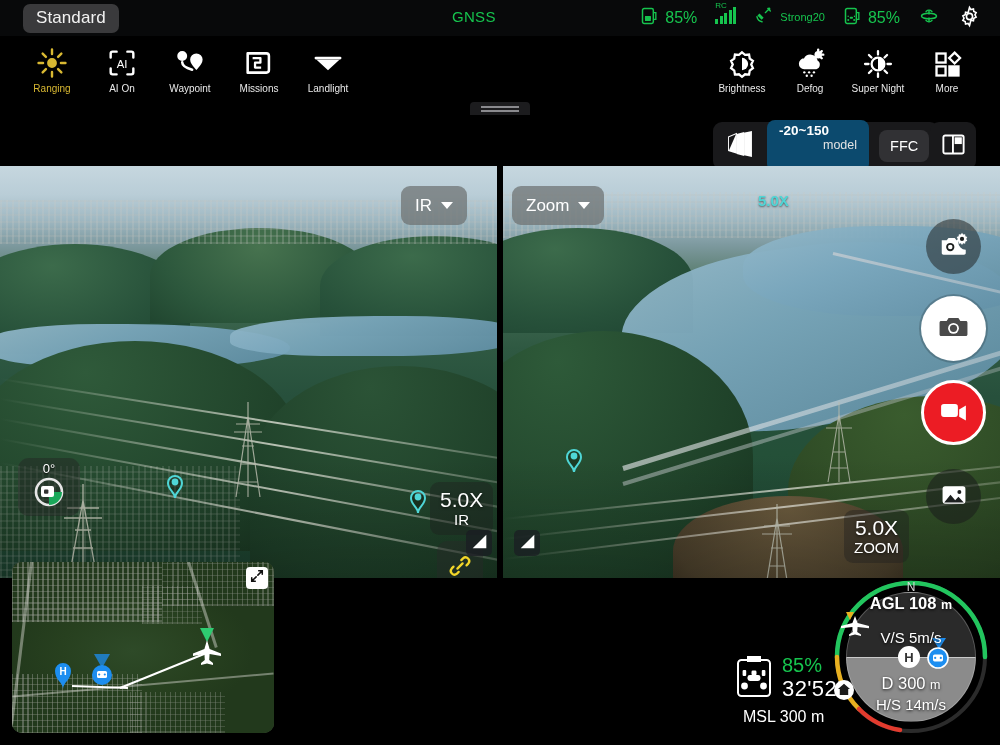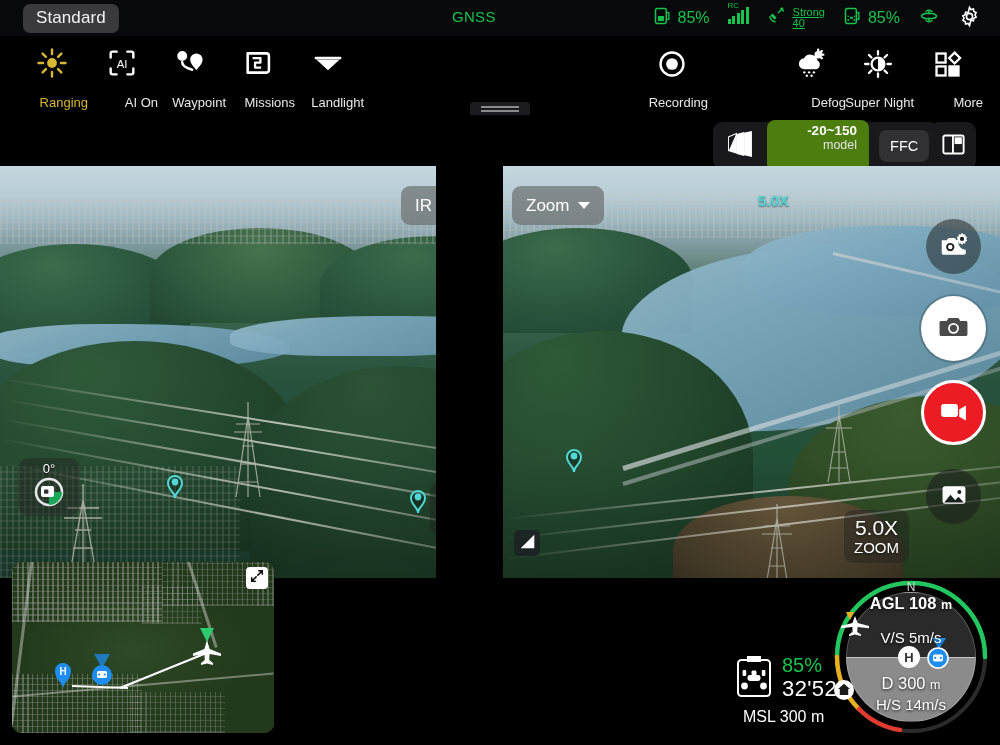--- a/index.html
+++ b/index.html
@@ -27,77 +27,77 @@
   .gnss {
     position: absolute; left: 452px; top: 8px;
     color: #16c44e; font-size: 15px; letter-spacing: .3px;
   }
   .status-right {
     position: absolute; right: 10px; top: 0; height: 36px;
     display: flex; align-items: center; gap: 0px;
   }
   .st-item { display: flex; align-items: center; gap: 5px; padding: 0 9px; }
   .st-val { color: #16c44e; font-size: 16px; }
-  .st-sub { display: flex; flex-direction: column; line-height: 1.02;
-            font-size: 10.5px; color: #16c44e; text-decoration: underline; }
+  .st-sub { display: flex; flex-direction: row; line-height: 1.02;
+            font-size: 10.5px; color: #16c44e; }
   .st-sub b { font-weight: normal; font-size: 11px; }
   .icn { display: block; }
 
   
   .bars { display: flex; align-items: flex-end; gap: 1.5px; height: 14px; }
   .bars i { display: block; width: 3px; background: #16c44e; }
 
   
   .toolbar {
     position: absolute; top: 36px; left: 0; width: 1000px; height: 74px;
     background: #000;
   }
   .tool {
     position: absolute; top: 6px;
     width: 72px; text-align: center; cursor: default;
   }
-  .tool .tlabel { font-size: 13px; color: #e9e9e9; margin-top: 15px; white-space: nowrap; text-align: right; }
+  .tool .tlabel { font-size: 10px; color: #e9e9e9; margin-top: 3px; white-space: nowrap; }
   .tool.active .tlabel { color: #d8b832; }
   .ticon { height: 38px; display: flex; align-items: flex-end; justify-content: center; }
 
   
   .draghandle {
     position: absolute; top: 102px; left: 470px; width: 60px; height: 13px;
     background: #1c1c1e; border-radius: 4px 4px 0 0;
     display: flex; flex-direction: column; align-items: center; justify-content: center; gap: 2px;
   }
   .draghandle i { display: block; width: 38px; height: 2px; background: #8a8a8e; }
 
   
   .irbar {
     position: absolute; top: 122px; left: 713px;
     height: 48px; background: #19191b; border-radius: 9px;
     display: flex; align-items: center; padding: 0 10px; gap: 10px;
   }
   .ir-pal { width: 34px; height: 34px; display: flex; align-items: center; justify-content: center; }
   .ir-model {
-    background: #4d7c0f; border-radius: 8px; padding: 3px 12px 20px;
-    text-align: right; line-height: 1.12;
+    background: #0c4a6e; border-radius: 8px; padding: 3px 12px 20px;
+    text-align: left; line-height: 1.12;
   }
   .ir-model .l1 { font-size: 13.5px; font-weight: bold; color: #fff; }
   .ir-model .l2 { font-size: 12.5px; color: #e3e3e3; margin-left: 44px; }
   .ir-ffc {
     background: #313134; border-radius: 8px; padding: 8px 11px;
     font-size: 14.5px; color: #fff;
   }
   .layoutbtn {
     position: absolute; top: 122px; left: 930px;
     width: 46px; height: 48px; background: #19191b; border-radius: 9px;
     display: flex; align-items: center; justify-content: center;
   }
 
   
   .stage { position: absolute; top: 166px; left: 0; width: 1000px; height: 412px; background:#000; }
   .panel { position: absolute; top: 0; height: 412px; overflow: hidden; }
-  .panel.left { left: 0; width: 436px; padding-left: 32px; }
+  .panel.left { left: 0; width: 497px; padding-left: 32px; }
   .panel.right { left: 503px; width: 497px; }
 
   
   .sky {
     position: absolute; inset: 0;
     background:
       linear-gradient(180deg,#c6d7df 0%, #b9cdd7 7%, #9fb8c2 13%, #7e9aa0 19%, #5c7f72 26%, #3f6851 34%, #2f5942 44%, #27503c 56%, #245038 70%, #1f4733 85%, #1b3f2d 100%);
   }
   .water {
     position: absolute; border-radius: 50% 40% 45% 35%;
@@ -283,21 +283,21 @@
       <span class="icn">
         <svg width="21" height="20" viewBox="0 0 24 24" fill="none" stroke="#16c44e" stroke-width="1.8" stroke-linecap="round">
           <path d="M3 13a8 8 0 0 0 6 6"></path>
           <path d="M6 9l5 5-2.5 2.5L3.5 11.5z" fill="#16c44e" stroke="none"></path>
           <path d="M13 8l4-4M16 3l3 3" stroke-width="1.6"></path>
           <circle cx="17.5" cy="3.5" r="1.6" fill="#16c44e" stroke="none"></circle>
         </svg>
       </span>
       <span class="st-sub">
         <b>Strong</b>
-        <b>40</b>
+        <b>20</b>
       </span>
     </div>
 
     <div class="st-item">
       <span class="icn">
         <svg width="20" height="20" viewBox="0 0 24 24" fill="none" stroke="#16c44e" stroke-width="1.8">
           <rect x="3" y="3" width="13" height="18" rx="2"></rect>
           <path d="M16 8h3v8h-3" stroke-width="1.6"></path>
           <g fill="#16c44e" stroke="none">
             <rect x="8" y="13" width="4" height="2.4" rx="1"></rect>
@@ -381,30 +381,30 @@
     <div class="ticon">
       <svg width="34" height="34" viewBox="0 0 24 24" fill="#fff" stroke="#fff" stroke-width="1.6" stroke-linecap="round">
         <path d="M3.5 8.5h17" stroke-width="2"></path>
         <path d="M6 10.5h12l-6 5.5z"></path>
       </svg>
     </div>
     <div class="tlabel">Landlight</div>
   </div>
 
 
-  <div class="tool" style="left:636px;">
+
+  <div class="tool" style="left:706px;">
     <div class="ticon">
-      <svg width="32" height="32" viewBox="0 0 24 24" fill="none" stroke="#fff" stroke-width="1.8">
-        <circle cx="12" cy="12" r="8.6"></circle>
-        <circle cx="12" cy="12" r="4.4" fill="#fff" stroke="none"></circle>
-      </svg>
-    </div>
-    <div class="tlabel">Recording</div>
-  </div>
-
+      <svg width="32" height="32" viewBox="0 0 24 24" fill="none" stroke="#fff" stroke-width="1.7">
+        <path d="M12 3.2l2.3 1.9 3-.2.5 3 2.4 1.8-1.3 2.7 1.3 2.7-2.4 1.8-.5 3-3-.2-2.3 1.9-2.3-1.9-3 .2-.5-3-2.4-1.8 1.3-2.7-1.3-2.7 2.4-1.8.5-3 3 .2z"></path>
+        <path d="M12 7.4a4.6 4.6 0 0 1 0 9.2z" fill="#fff" stroke="none"></path>
+      </svg>
+    </div>
+    <div class="tlabel">Brightness</div>
+  </div>
 
   <div class="tool" style="left:774px;">
     <div class="ticon">
       <svg width="33" height="33" viewBox="0 0 24 24" fill="none" stroke="#fff" stroke-width="1.7" stroke-linecap="round">
         <circle cx="17.6" cy="5.6" r="1.9" fill="#fff"></circle>
         <path d="M17.6 1.9v1M21.3 5.6h-1M20.2 3l-.7.7M20.2 8.2l-.7-.7"></path>
         <path d="M7.4 15.6a3.4 3.4 0 0 1 .3-6.8 4.7 4.7 0 0 1 8.9 1.3 3 3 0 0 1-.5 5.5z" fill="#fff" stroke="#fff" stroke-width="1.2"></path>
         <g fill="#fff" stroke="none">
           <circle cx="7.5" cy="18.4" r=".85"></circle>
             <circle cx="11" cy="18.4" r=".85"></circle>

